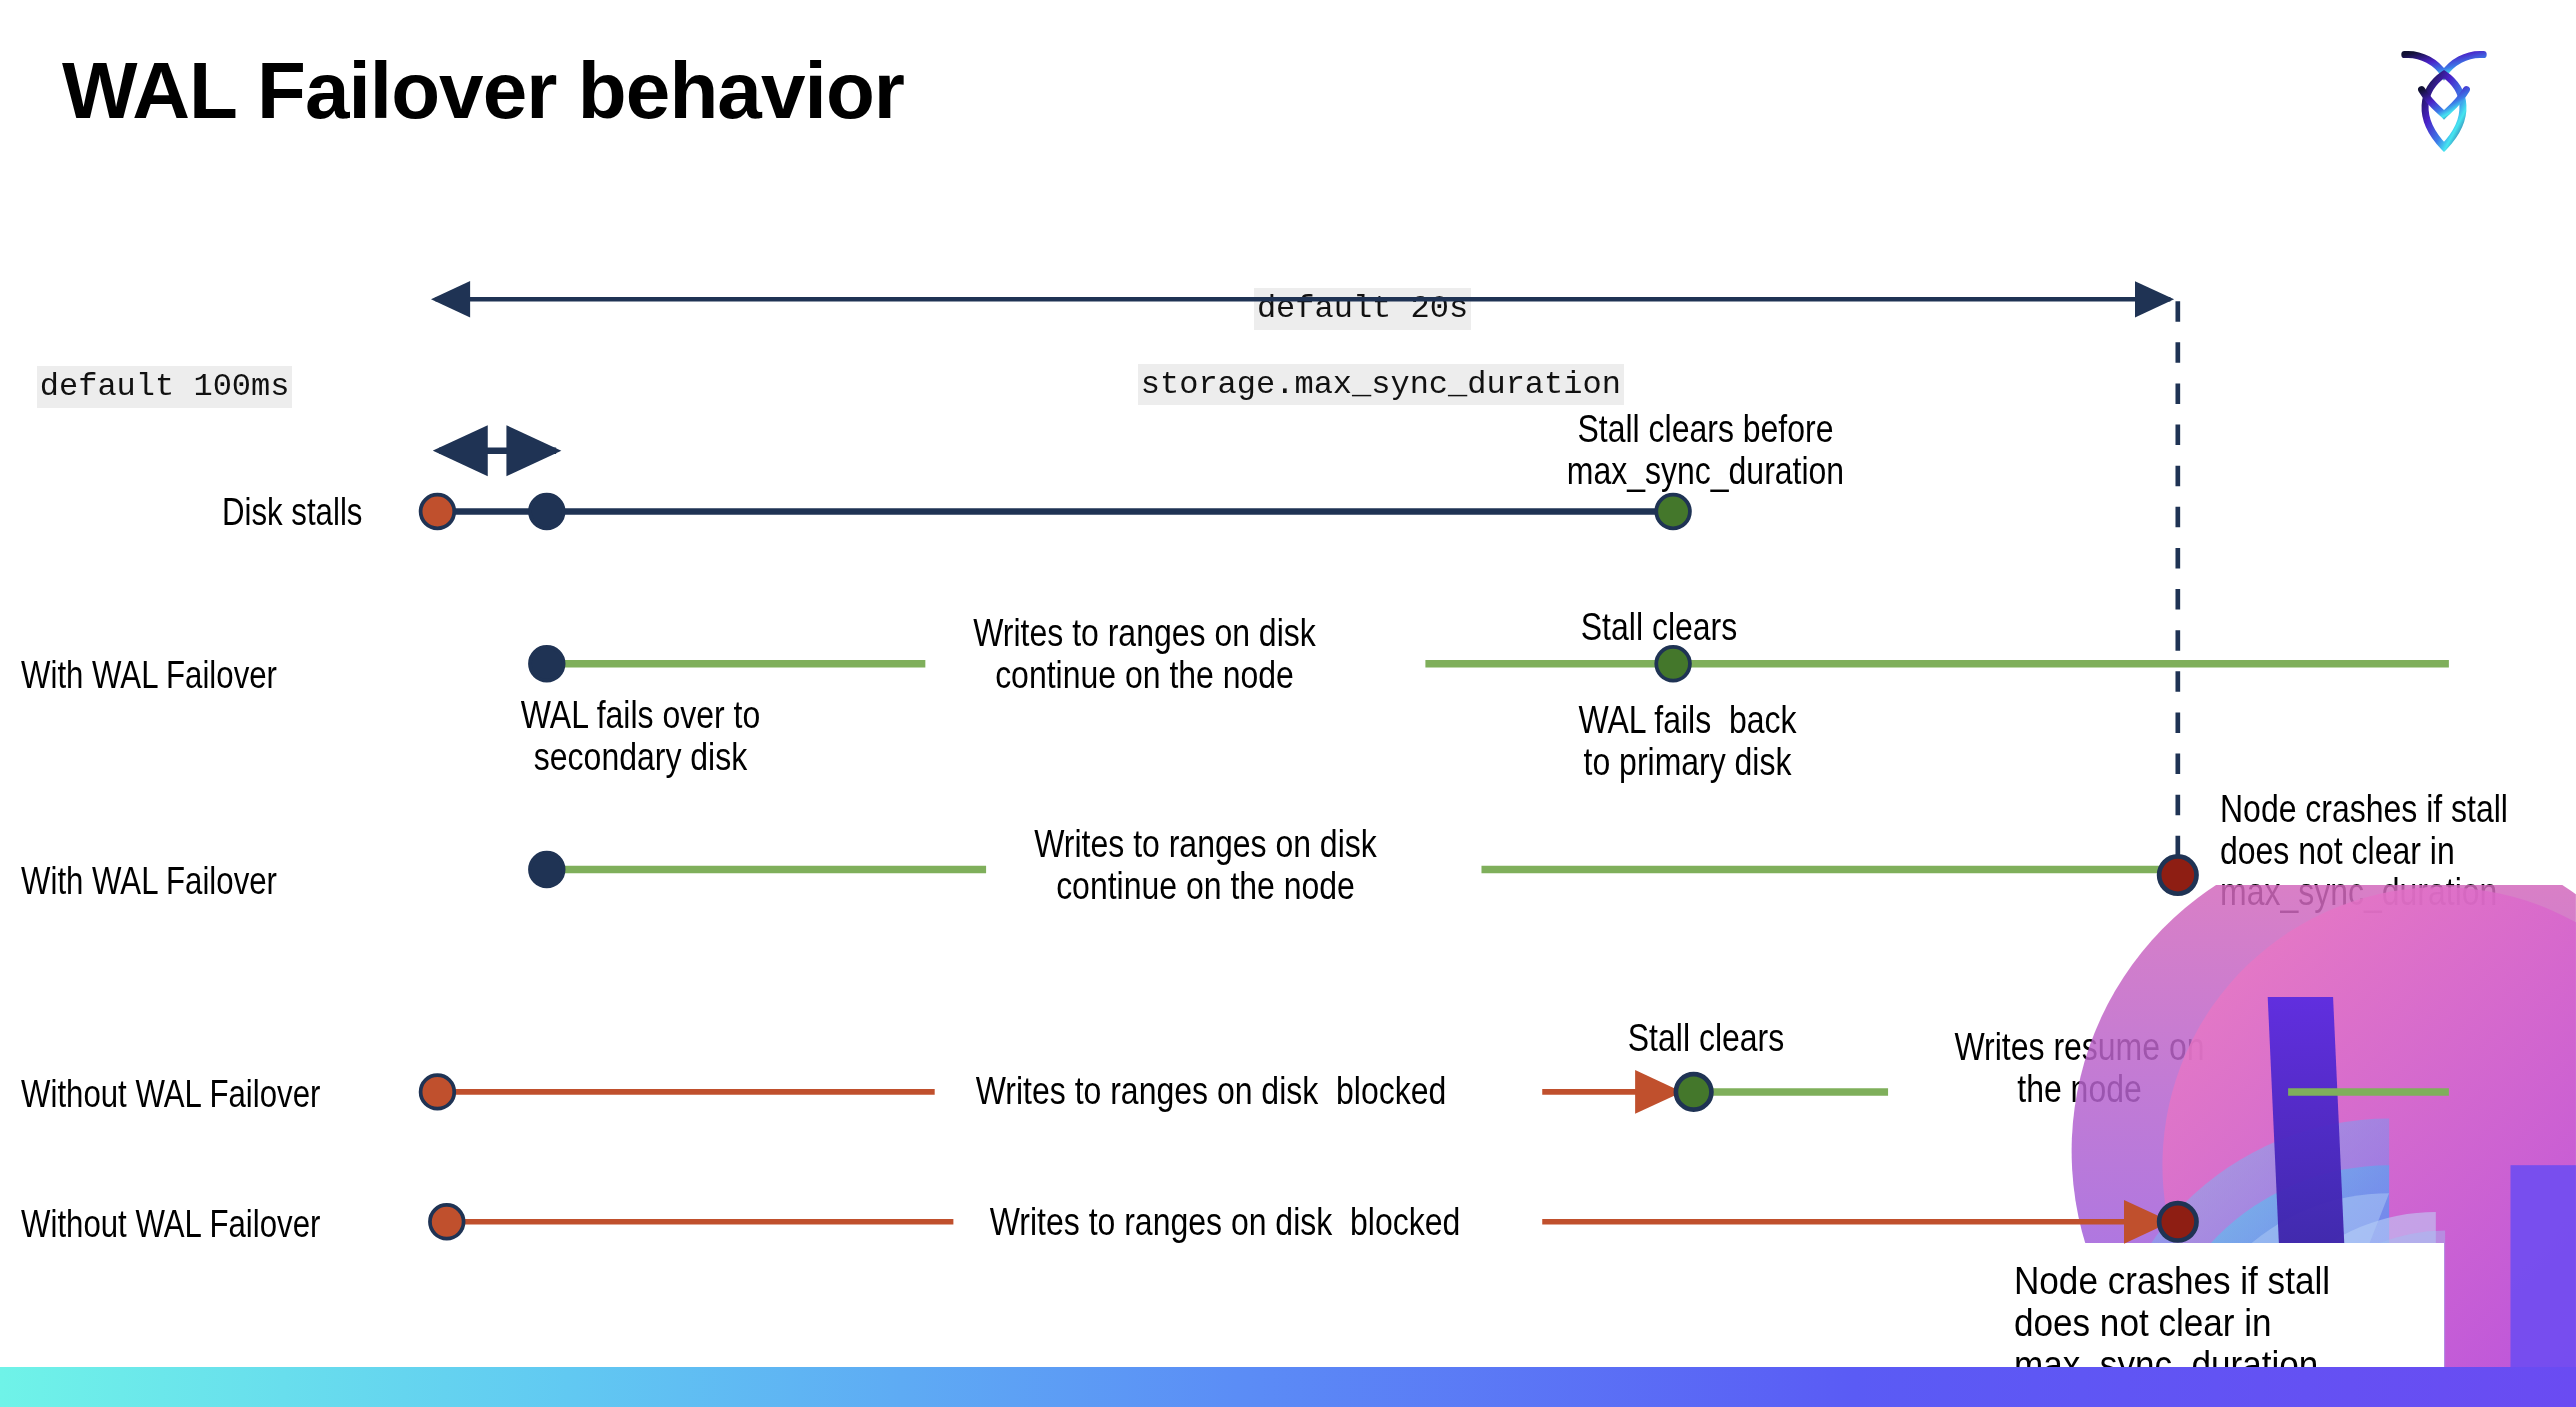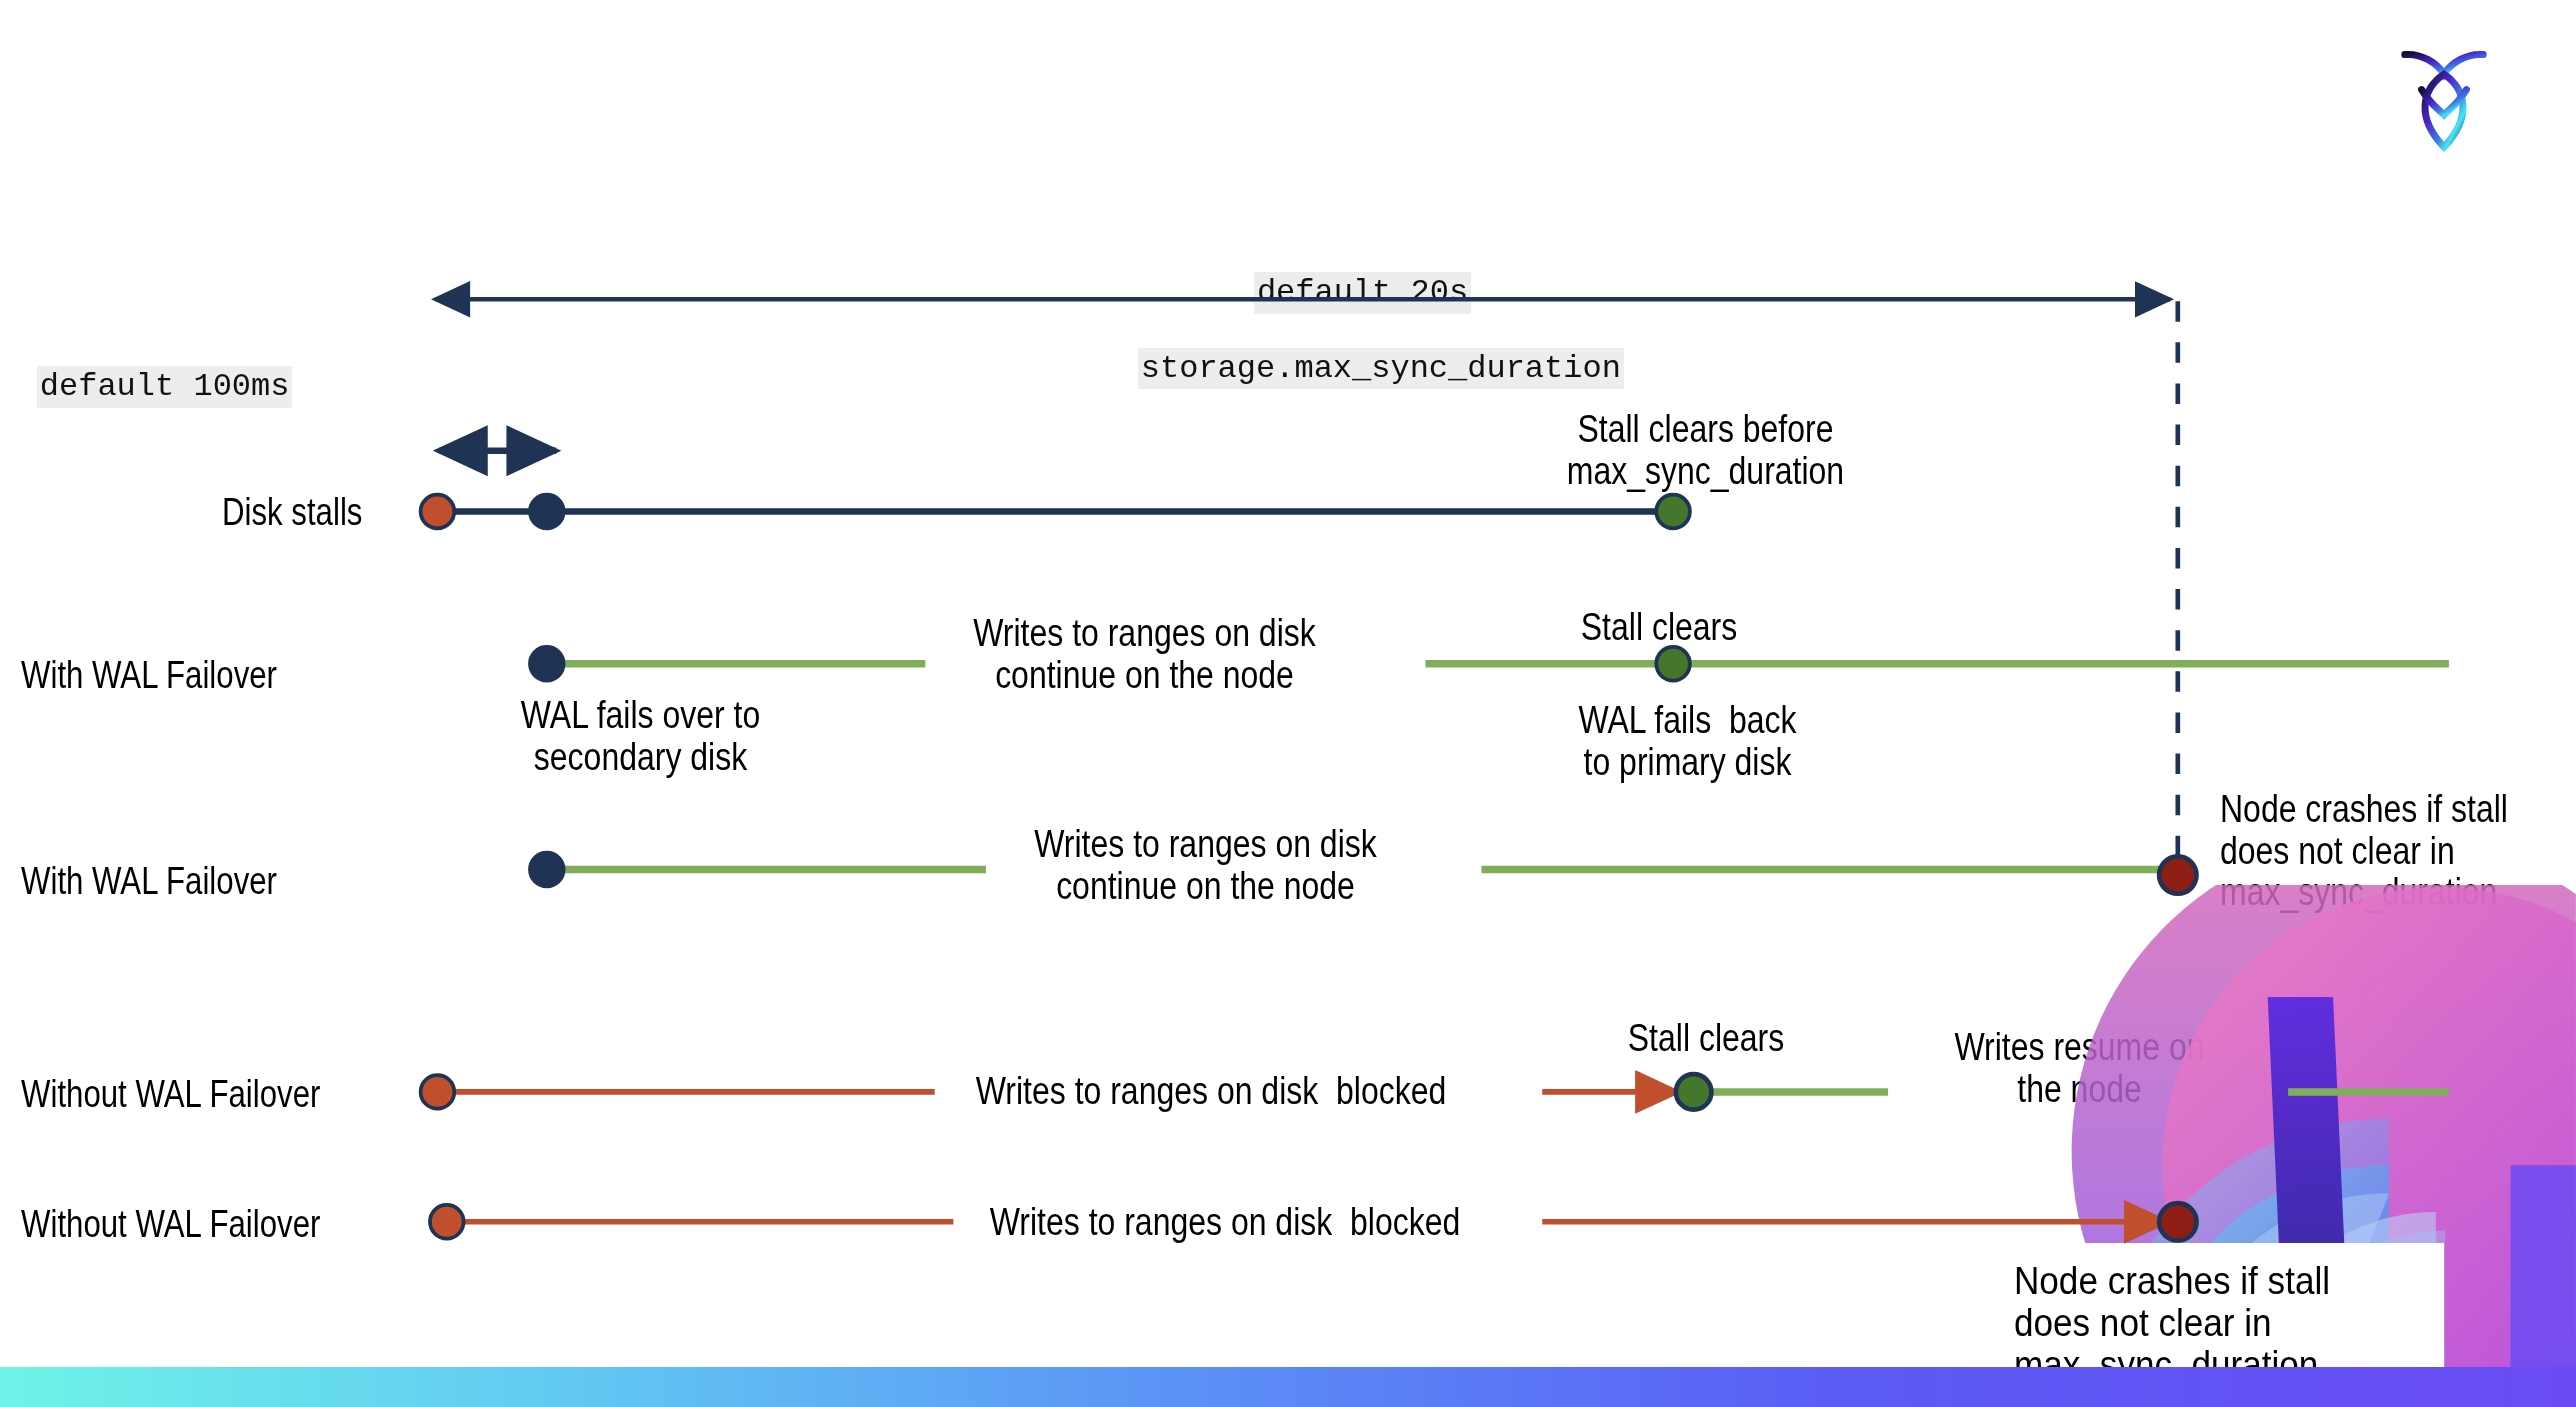--- a/index.html
+++ b/index.html
@@ -135,40 +135,41 @@
     transform: scaleX(0.90);
     transform-origin: left top;
     white-space: pre;
   }
 </style>
 </head>
 <body>
 
 <div class="slide">
 
+  <div id="page-title">WAL Failover behavior</div>
 
   <svg id="brand-logo" viewBox="0 0 100 100">
     <defs>
       <linearGradient id="logoGrad" x1="0" y1="0" x2="1" y2="1">
         <stop offset="0%" stop-color="#111133"></stop>
         <stop offset="35%" stop-color="#4A22C8"></stop>
         <stop offset="62%" stop-color="#3C7BE8"></stop>
         <stop offset="78%" stop-color="#46E6F0"></stop>
         <stop offset="100%" stop-color="#2A1E72"></stop>
       </linearGradient>
     </defs>
     <g fill="none" stroke="url(#logoGrad)" stroke-width="5" stroke-linecap="round">
       <path d="M22 19 C 34 18, 45 25, 50 33 C 55 25, 66 18, 78 19"></path>
       <path d="M50 33 C 34 44, 30 64, 50 85 C 70 64, 66 44, 50 33 Z"></path>
       <path d="M34 44 C 40 54, 46 58, 50 62 C 54 58, 60 54, 66 44"></path>
       <path d="M50 62 L 50 85"></path>
     </g>
   </svg>
 
-  <div class="code-block center" style="left:1138px; top:238px; width:449px; text-align:center;">
+  <div class="code-block center" style="left:1138px; top:254px; width:449px; text-align:center;">
     <span>default 20s</span>
     <span>storage.max_sync_duration</span>
   </div>
 
   <div class="code-block" style="left:37px; top:332px; width:785px;">
     <span>default 100ms</span>
   </div>
 
   <div class="lbl row-name" style="left:222px; top:491px;">Disk stalls</div>
 

